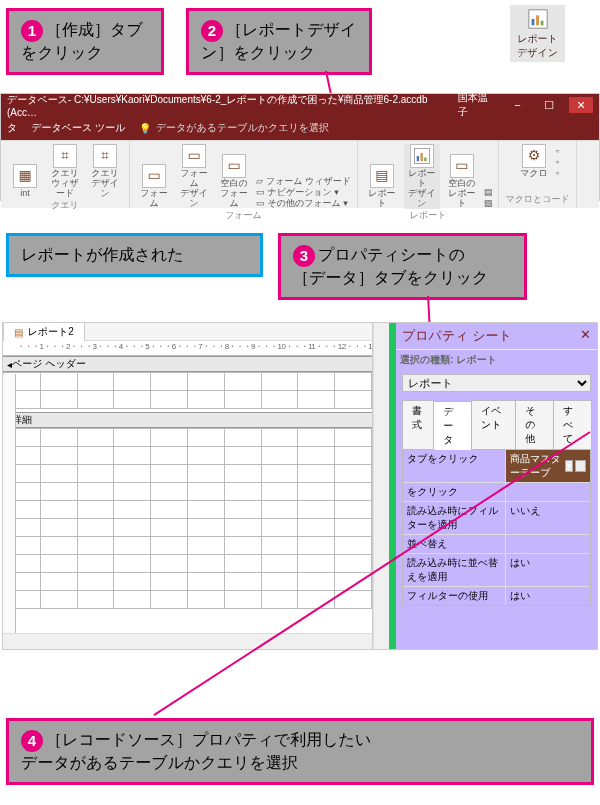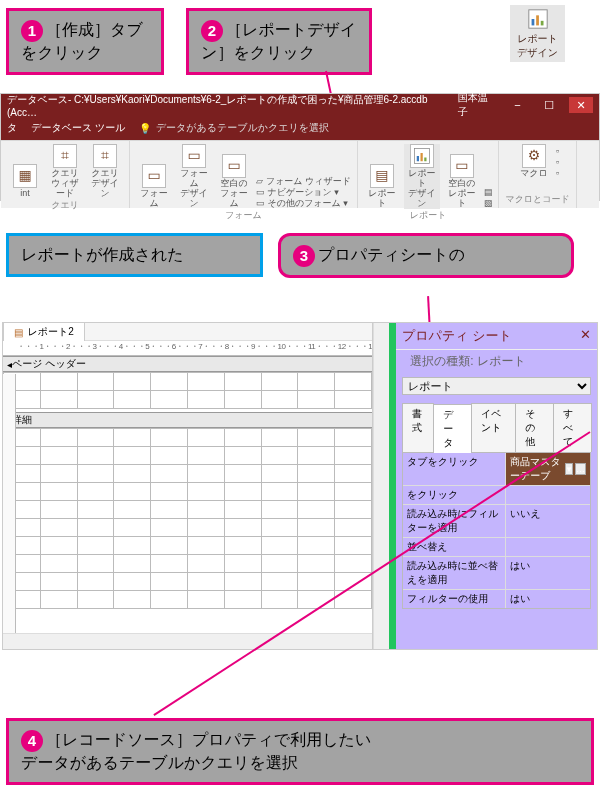--- a/index.html
+++ b/index.html
@@ -40,21 +40,21 @@
     .section-header { height: 16px; background: #e8e8e8; border-top: 1px solid #999; border-bottom: 1px solid #999; font-size: 10px; padding-left: 4px; display: flex; align-items: center; }
     .grid-area { position: relative; background: #fff; }
     .grid-area table { border-collapse: collapse; width: 100%; }
     .grid-area td { border: 1px solid #bbb; height: 18px; }
     .ruler-v-strip { position: absolute; top: 33px; left: 0; bottom: 0; width: 13px; background: #fafafa; border-right: 1px solid #bbb; }
     .scrollbar-v { width: 16px; background: #f0f0f0; border-left: 1px solid #ddd; }
     .scrollbar-h { height: 16px; background: #f0f0f0; border-top: 1px solid #ddd; }
 
     .prop-sheet { flex: 1; background: #c4b5fd; border-left: 7px solid #22c55e; display: flex; flex-direction: column; font-size: 11px; }
     .prop-title { padding: 4px 6px; font-size: 13px; color: #7a1f1f; border-bottom: 1px solid #eee; display: flex; justify-content: space-between; }
-    .prop-sub { padding: 3px 14px; font-size: 12px; color: #666; }
+    .prop-sub { padding: 3px 4px; font-size: 10px; color: #666; font-weight: bold; }
     .prop-selector { margin: 4px 6px; }
     .prop-selector select { width: 100%; font-size: 11px; border: 1px solid #bbb; padding: 1px; }
     .prop-tabs { display: flex; border-bottom: 1px solid #bbb; margin: 4px 6px 0; font-size: 10px; }
     .prop-tab { padding: 3px 9px; border: 1px solid #bbb; border-bottom: none; background: #f5f5f5; margin-right: -1px; }
     .prop-tab.active { background: #fff; position: relative; top: 1px; }
     .prop-rows { margin: 0 6px; border: 1px solid #bbb; border-top: none; }
     .prop-row { display: flex; font-size: 10px; border-bottom: 1px solid #ddd; }
     .prop-row:last-child { border-bottom: none; }
     .prop-key { flex: 1; padding: 2px 4px; border-right: 1px solid #ddd; }
     .prop-val { width: 84px; padding: 2px 4px; }
@@ -218,22 +218,23 @@
       </div>
       <div class="grplabel">マクロとコード</div>
     </div>
   </div>
 </div>
 
 <div class="callout blue" style="top:233px; left:6px; width:257px;">
   <div>レポートが作成された</div>
 </div>
 
-<div class="callout" style="top:233px; left:278px; width:296px;border-radius:12px;">
+<div class="callout" style="top:233px; left:278px; width:249px;">
   <span class="num">3</span><span>プロパティシートの</span><br>
+  <span>［データ］タブをクリック</span>
 </div>
 
 <div class="leader" style="top:296px; left:430px; width:2px; height:112px; transform: rotate(-3deg);"></div>
 
 <div class="design-window">
   <div class="design-left">
     <div class="tabbar">
       <div class="wintab">
         <span style="color:#b86b2b;">▤</span>
         <span>レポート2</span>

